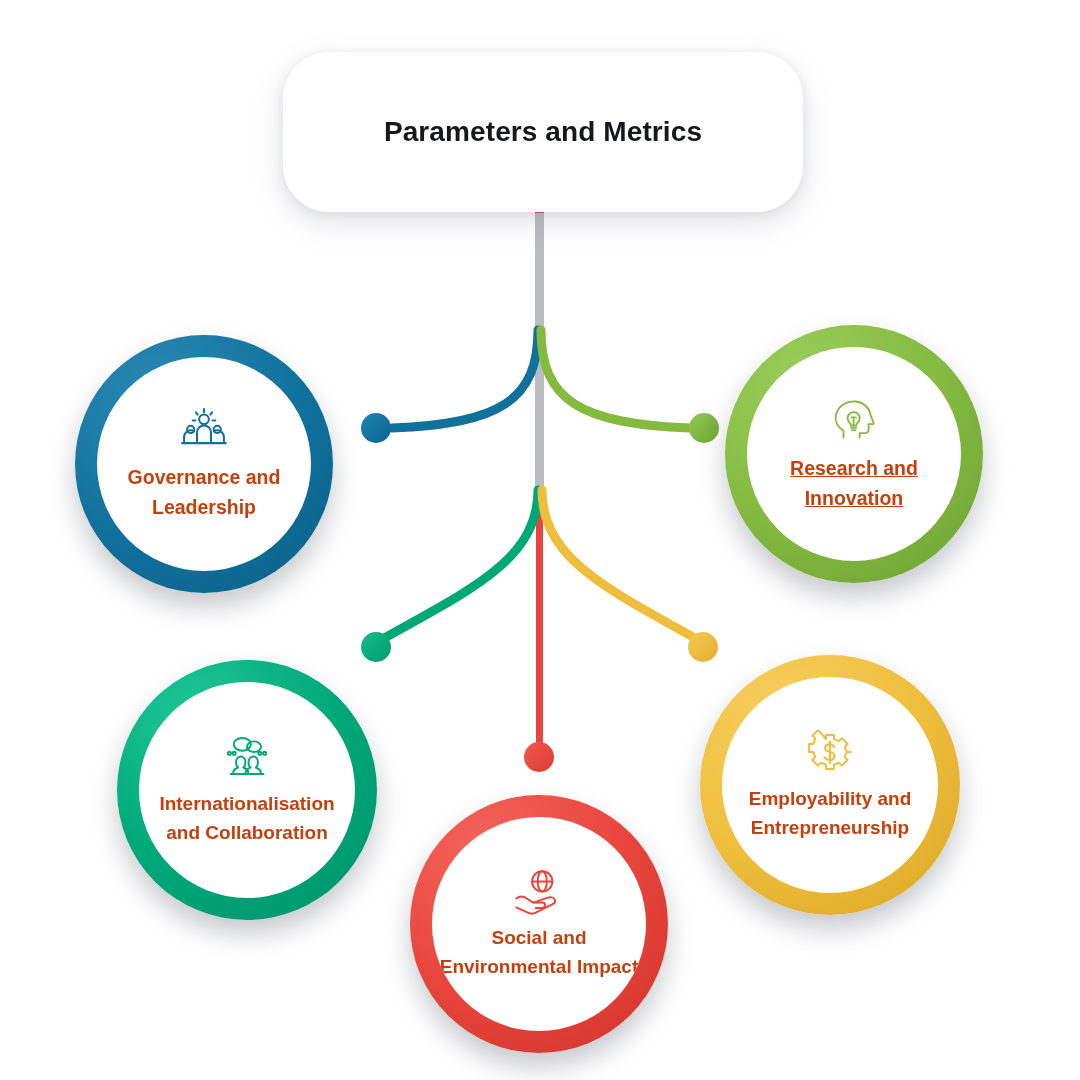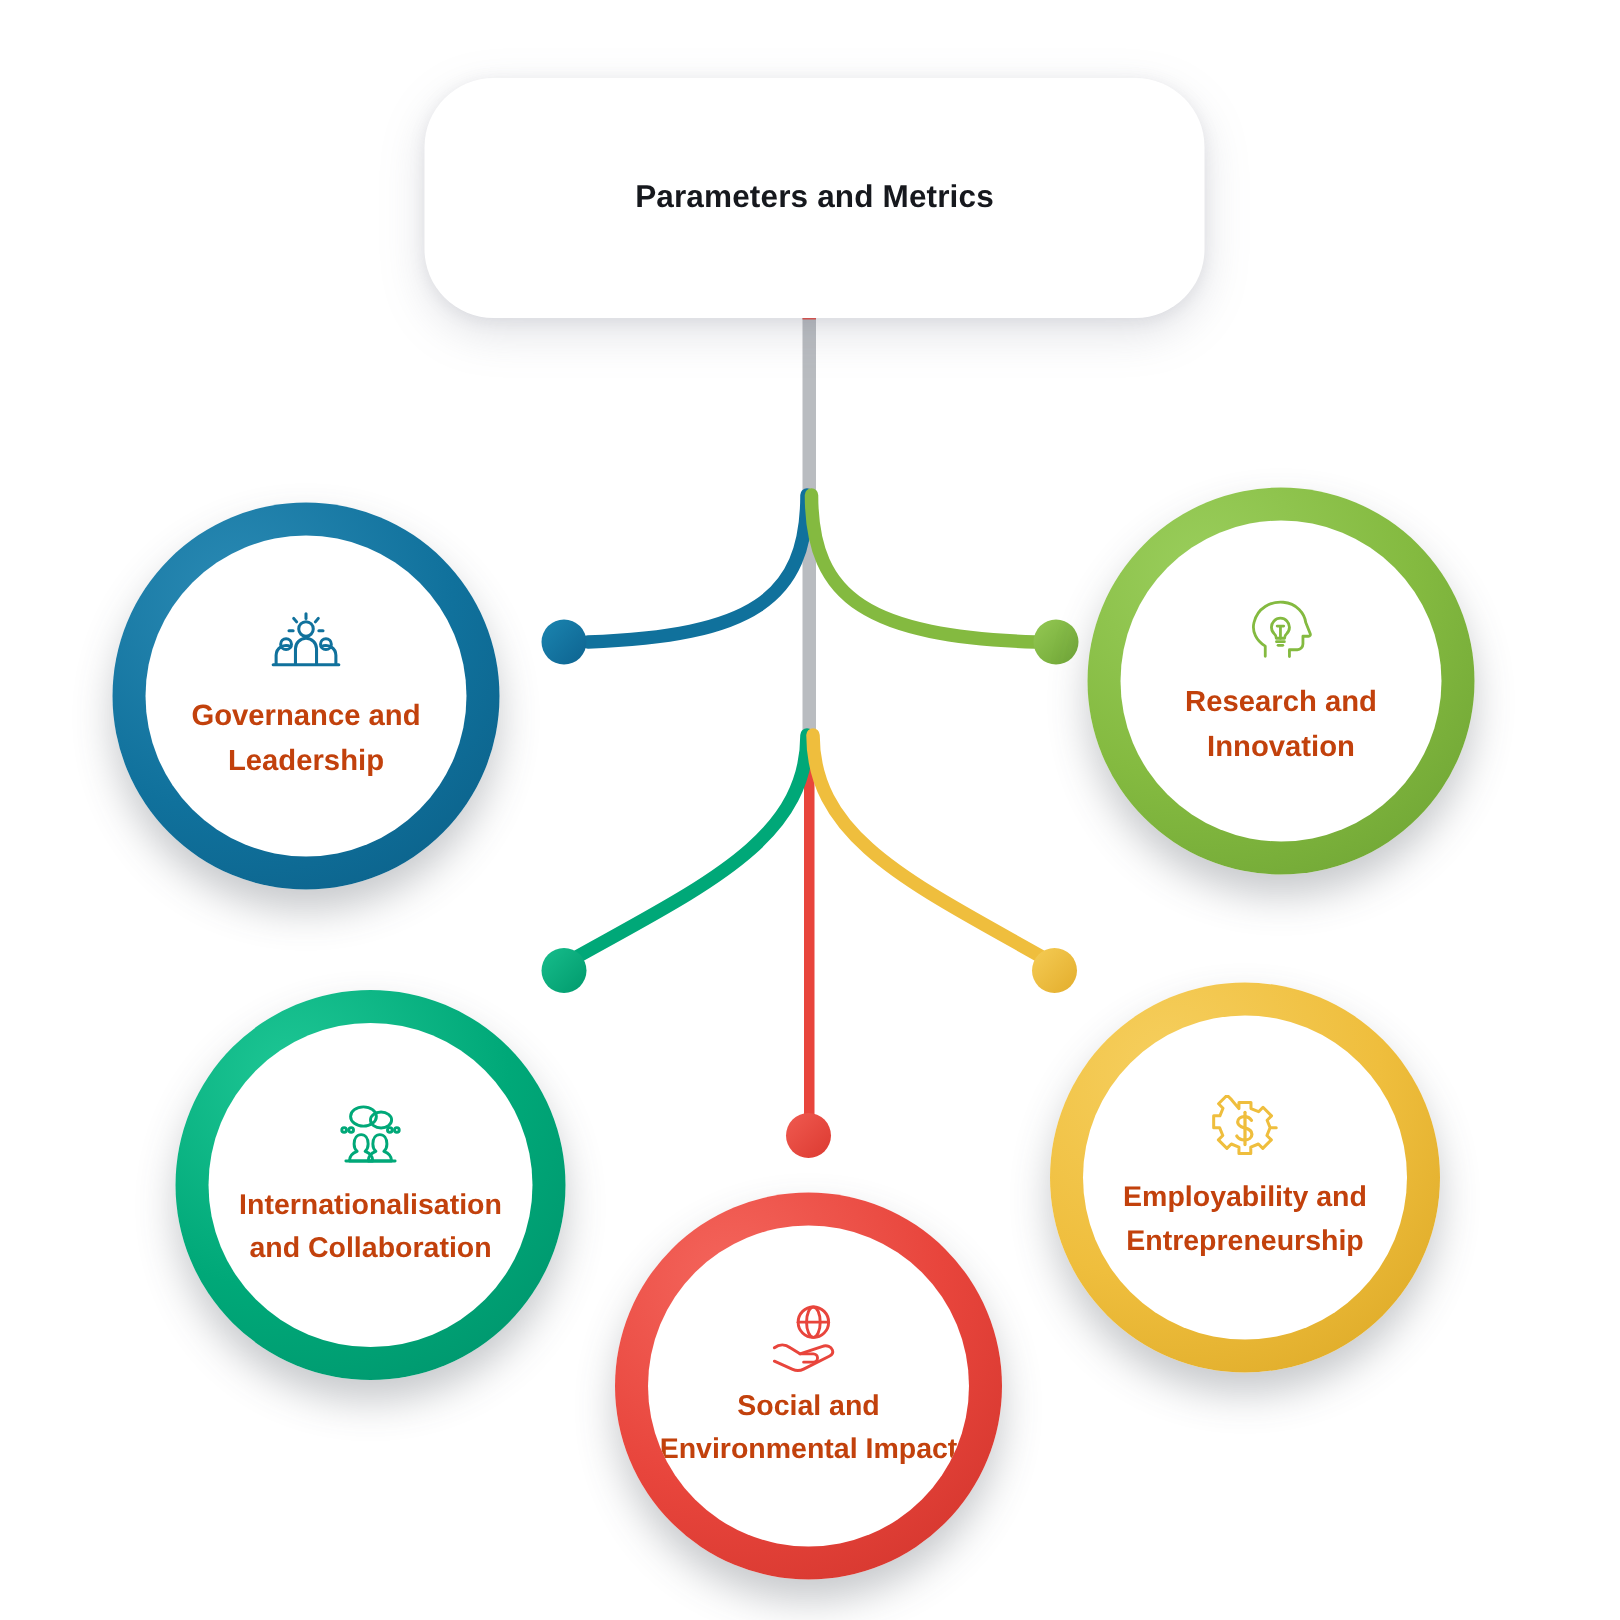--- a/index.html
+++ b/index.html
@@ -20,21 +20,21 @@
     position:absolute;
     left:283px;top:52px;
     width:520px;height:160px;
     background:#fff;
     border-radius:46px;
     box-shadow:0 10px 30px rgba(120,125,140,.22), 0 2px 10px rgba(120,125,140,.13);
     z-index:5;
     display:flex;align-items:center;justify-content:center;
   }
   .root-card-title{
-    font-size:21px;font-weight:700;color:#16181d;letter-spacing:.1px;
+    font-size:28px;font-weight:700;color:#16181d;letter-spacing:.1px;
   }
 
   
   .node{
     position:absolute;
     border-radius:50%;
     z-index:4;
     display:flex;align-items:center;justify-content:center;
     box-sizing:border-box;
   }
@@ -80,21 +80,21 @@
   #node-international{left:117px;top:660px;width:260px;height:260px;text-decoration:underline;}
   #node-international .inner{inset:22px;}
   #node-social{left:410px;top:795px;width:258px;height:258px;}
   #node-social .inner{inset:22px;}
   #node-employability{left:700px;top:655px;width:260px;height:260px;}
   #node-employability .inner{inset:22px;justify-content:center;}
 
   #node-international .node-label{font-size:19px;line-height:1.52;}
   #node-social .node-label{font-size:19px;line-height:1.52;}
   #node-employability .node-label{font-size:19px;line-height:1.52;}
-  #node-research .node-label{line-height:1.55;}
+  #node-research .node-label{line-height:1.55;text-decoration:underline;}
 </style>
 </head>
 <body>
 
 <div id="stage">
 
   <svg id="connectors" viewBox="0 0 1080 1080">
     <defs>
       <linearGradient id="gradBlue" x1="0" y1="0" x2="1" y2="1">
         <stop offset="0%" stop-color="#1b85b0"></stop>

